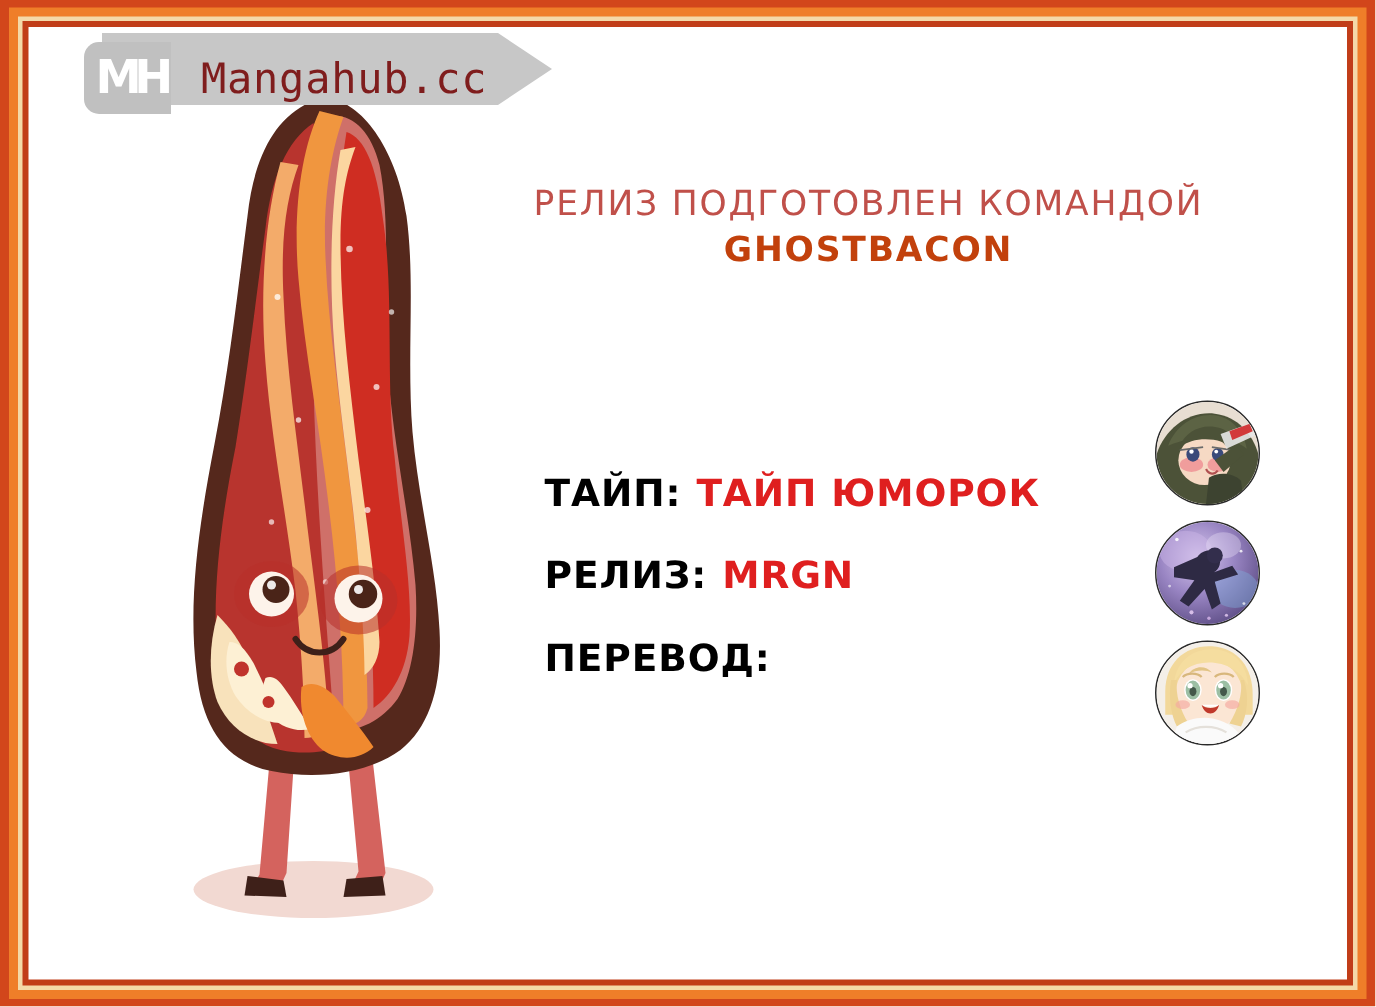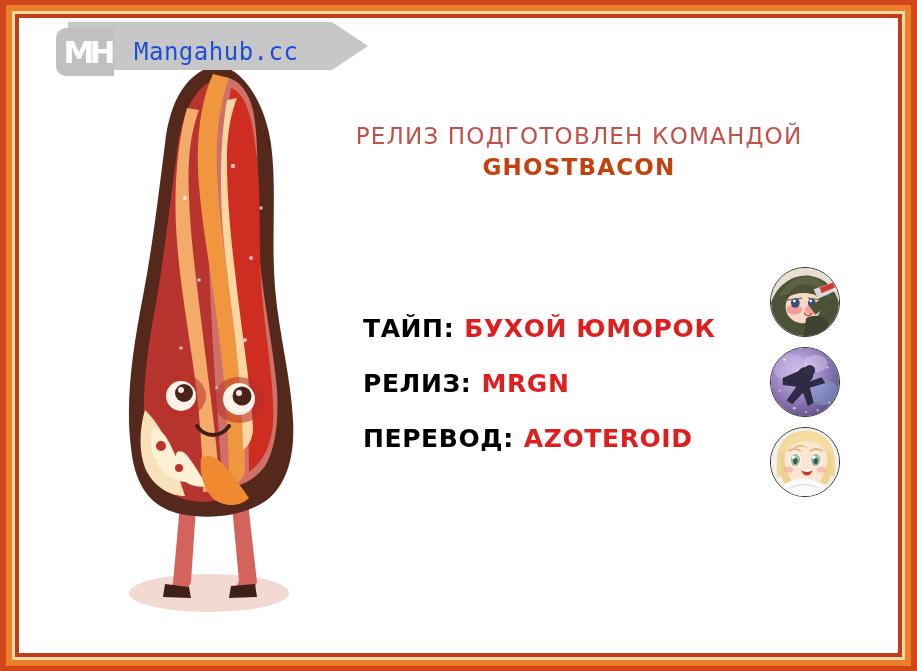--- a/index.html
+++ b/index.html
@@ -79,23 +79,23 @@
     font-family: "DejaVu Sans", sans-serif;
     font-size: 31px;
     font-weight: bold;
     letter-spacing: -5px;
     line-height: 1;
     padding-left: 4px;
   }
   .logo-text {
     position: relative;
     z-index: 3;
-    color: #1d4ed8;
+    color: #7f1d1d;
     font-family: "DejaVu Sans Mono", monospace;
-    font-size: 24px;
+    font-size: 28px;
     letter-spacing: 0.5px;
     margin-left: 20px;
     white-space: nowrap;
   }
 
   
   .headline {
     position: absolute;
     left: 280px;
     top: 104px;
@@ -280,29 +280,28 @@
     </div>
 
     <div class="headline">
       <div class="headline-1">РЕЛИЗ ПОДГОТОВЛЕН КОМАНДОЙ</div>
       <div class="headline-2">GHOSTBACON</div>
     </div>
 
     <div class="credits">
       <div class="credit-row">
         <span class="credit-label">ТАЙП:</span>
-        <span class="credit-value">БУХОЙ ЮМОРОК</span>
+        <span class="credit-value">ТАЙП ЮМОРОК</span>
       </div>
       <div class="credit-row">
         <span class="credit-label">РЕЛИЗ:</span>
         <span class="credit-value">MRGN</span>
       </div>
       <div class="credit-row">
         <span class="credit-label">ПЕРЕВОД:</span>
-        <span class="credit-value">AZOTEROID</span>
       </div>
     </div>
 
     <div class="avatars">
 
       <div class="avatar">
         <svg viewBox="0 0 70 70" xmlns="http://www.w3.org/2000/svg">
           <rect width="70" height="70" fill="#e8ded2"></rect>
           <path d="M0 36 C6 18 22 6 40 8 C56 10 66 22 70 36 L70 70 L0 70 Z" fill="#4c5238"></path>
           <path d="M8 30 C14 14 30 6 44 10 C54 13 60 22 62 32 C54 26 42 22 30 24 C20 26 12 28 8 30 Z" fill="#5c6344"></path>

